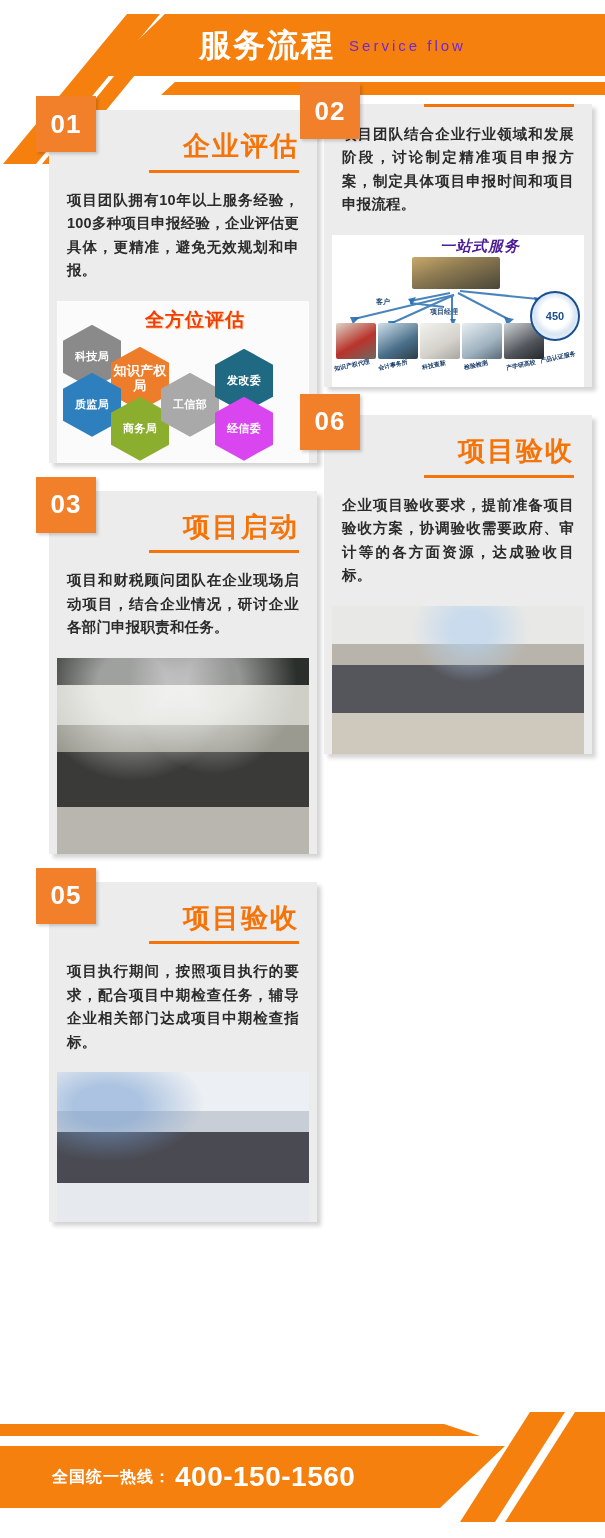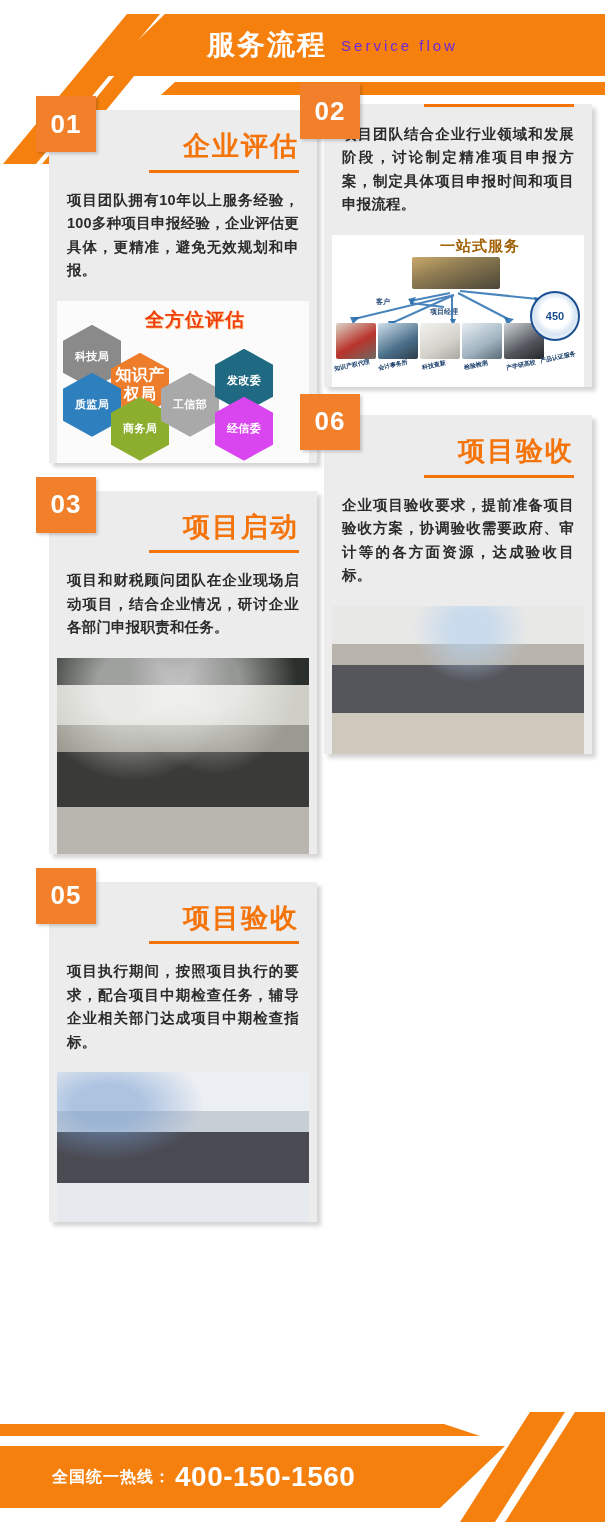--- a/index.html
+++ b/index.html
@@ -33,21 +33,21 @@
     position:absolute;left:0;top:14px;width:220px;height:150px;
     background:#F5800E;
     clip-path:polygon(127px 0, 160px 0, 36px 150px, 3px 150px);
   }
   .hdr-text{
     position:absolute;left:0;top:14px;width:605px;height:62px;
     display:flex;align-items:center;justify-content:center;
     padding-left:60px;box-sizing:border-box;
   }
   .hdr-cn{
-    color:#ffffff;font-size:28px;font-weight:bold;letter-spacing:2px;
+    color:#ffffff;font-size:32px;font-weight:bold;letter-spacing:2px;
     line-height:1;
   }
   .hdr-en{
     color:#6d28d9;font-size:15px;letter-spacing:3px;margin-left:14px;
     line-height:1;
   }
 
   
   .grid{position:absolute;left:0;top:96px;width:605px;height:1310px;}
   .col{position:absolute;width:268px;}
@@ -127,21 +127,22 @@
     letter-spacing:1px;
     text-shadow:1px 1px 0 #FFD9A0;
   }
 
   
   .onestop{
     position:relative;width:252px;height:152px;background:#ffffff;
   }
   .os-title{
     position:absolute;left:0;right:0;top:2px;text-align:center;
-    font-size:15px;font-weight:bold;color:#a16207;letter-spacing:1px;
+    font-size:15px;font-weight:bold;color:#4c1d95;letter-spacing:1px;
+    font-style:italic;
     margin-left:44px;
   }
   .os-top-photo{
     position:absolute;left:80px;top:22px;width:88px;height:32px;
     background:linear-gradient(160deg,#c9a96b 0%,#8e7b52 40%,#4a4638 100%);
     border-radius:2px;
   }
   .os-lbl{
     position:absolute;font-size:7px;color:#2a4d7a;font-weight:bold;
     white-space:nowrap;
@@ -243,21 +244,21 @@
         <div class="badge badge-left">01</div>
         <div class="card-title">企业评估</div>
         <div class="title-rule"></div>
         <div class="card-body">项目团队拥有10年以上服务经验，100多种项目申报经验，企业评估更具体，更精准，避免无效规划和申报。</div>
 
         <div class="media">
           <div class="hexwrap">
             <div class="hex-title">全方位评估</div>
 
             <div class="hex" style="left:6px;top:24px;background:#8A8A8A">科技局</div>
-            <div class="hex" style="left:54px;top:52px;background:#ED7D2B;font-size:16px">知识产权局</div>
+            <div class="hex" style="left:54px;top:46px;background:#ED7D2B;font-size:13px">知识产权局</div>
             <div class="hex" style="left:6px;top:72px;background:#2E7FBE">质监局</div>
             <div class="hex" style="left:54px;top:96px;background:#8CAE2E">商务局</div>
             <div class="hex" style="left:104px;top:72px;background:#A9A9A9">工信部</div>
             <div class="hex" style="left:158px;top:48px;background:#1F6A82">发改委</div>
             <div class="hex" style="left:158px;top:96px;background:#d946ef">经信委</div>
           </div>
         </div>
       </div>
 
       <div class="card">

